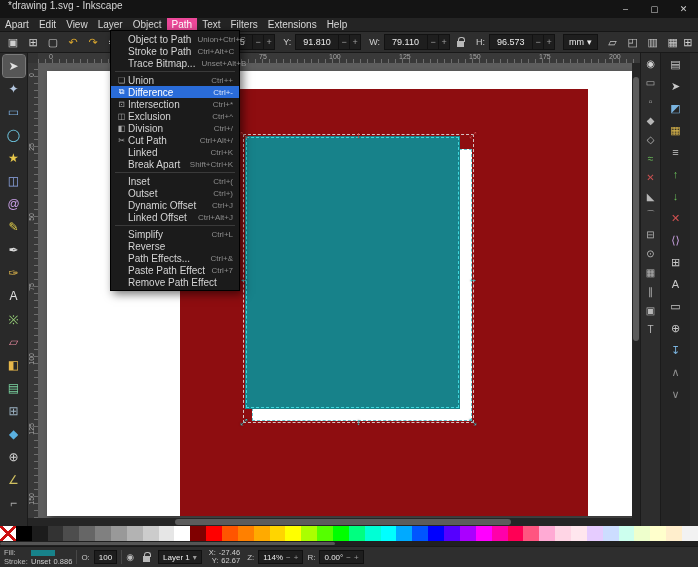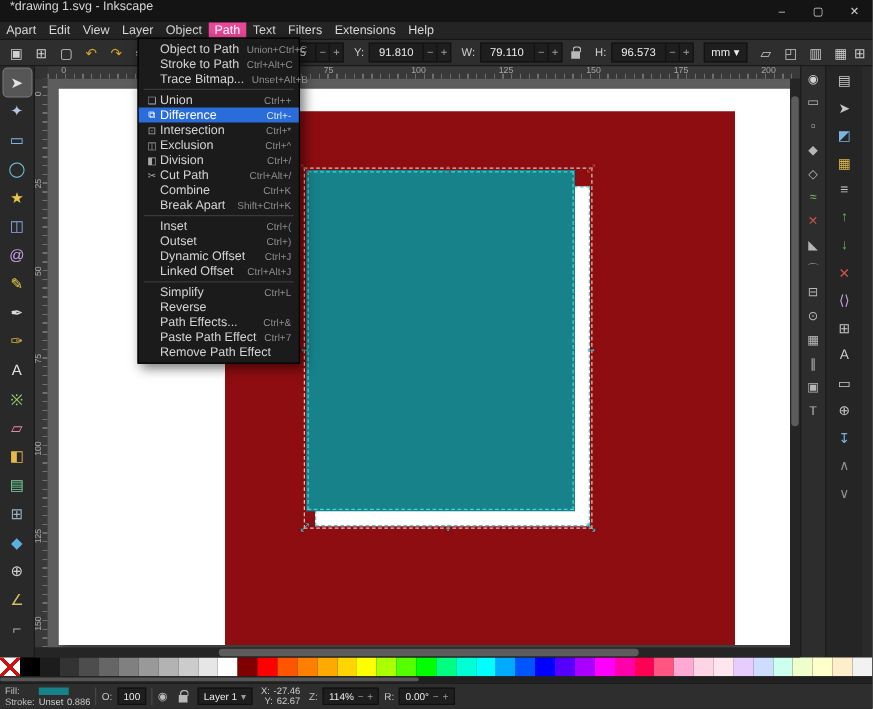--- a/index.html
+++ b/index.html
@@ -445,21 +445,21 @@
         <span class="pm-label">Division</span>
         <span class="pm-short">Ctrl+/</span>
       </div>
       <div class="pm-item">
         <span class="pm-icon">✂</span>
         <span class="pm-label">Cut Path</span>
         <span class="pm-short">Ctrl+Alt+/</span>
       </div>
       <div class="pm-item">
         <span class="pm-icon"></span>
-        <span class="pm-label">Combine</span>
+        <span class="pm-label">Linked</span>
         <span class="pm-short">Ctrl+K</span>
       </div>
       <div class="pm-item">
         <span class="pm-icon"></span>
         <span class="pm-label">Break Apart</span>
         <span class="pm-short">Shift+Ctrl+K</span>
       </div>
       <div class="pm-sep"></div>
       <div class="pm-item">
         <span class="pm-icon"></span>

